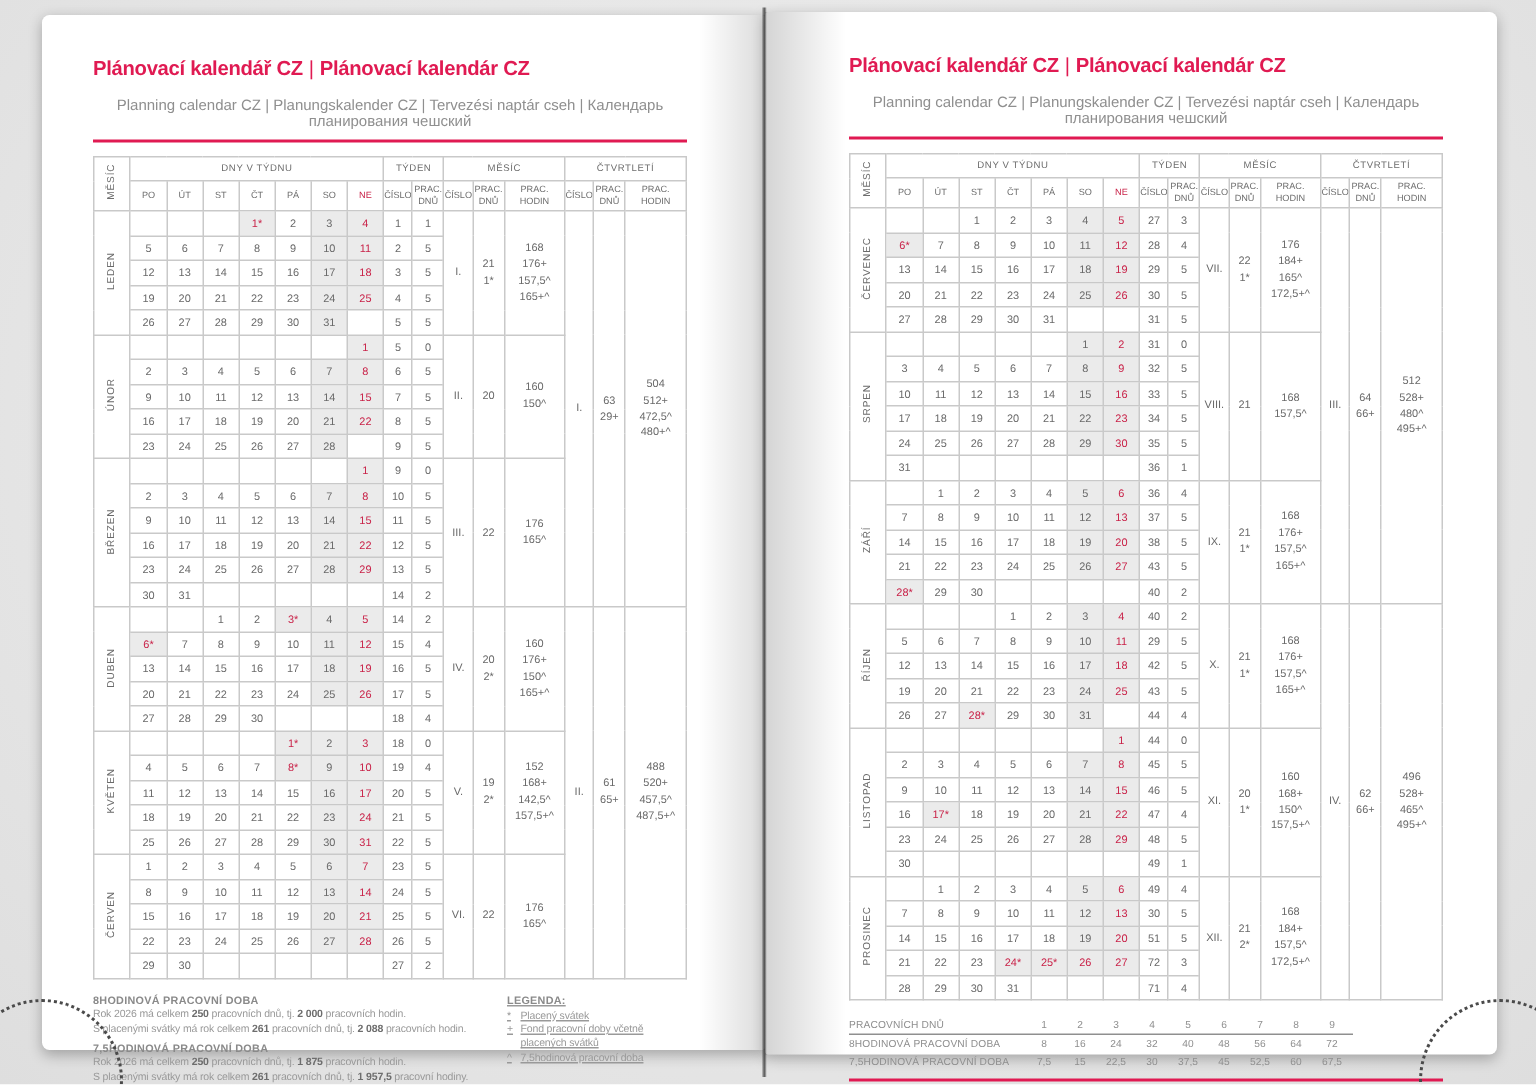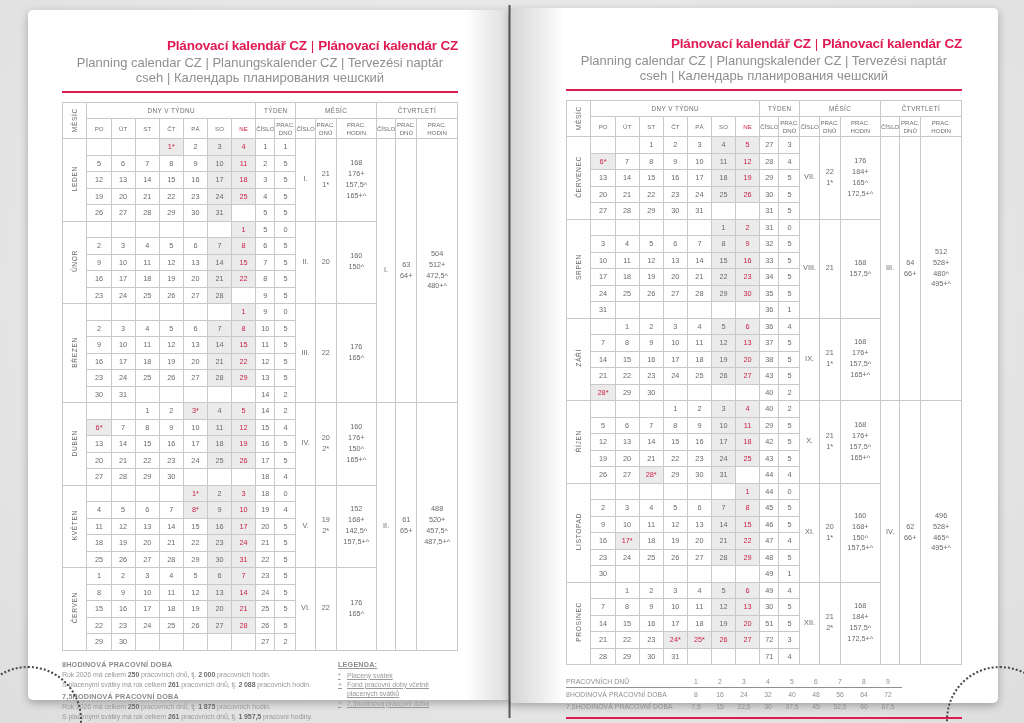--- a/index.html
+++ b/index.html
@@ -12,23 +12,23 @@
   .page-left::after{content:"";position:absolute;top:0;right:0;width:44px;height:100%;
          background:linear-gradient(90deg,rgba(0,0,0,0),rgba(0,0,0,.14));pointer-events:none;}
   .page-right::before{content:"";position:absolute;top:0;left:0;width:54px;height:100%;
          background:linear-gradient(90deg,rgba(0,0,0,.17),rgba(0,0,0,0));pointer-events:none;}
   .spine{position:absolute;left:508px;top:5px;width:3px;height:713px;
          background:linear-gradient(90deg,rgba(40,40,40,.15),rgba(40,40,40,.75) 50%,rgba(40,40,40,.2));}
   .inner{position:absolute;top:0;height:100%;}
   .page-left .inner{left:34px;width:396px;}
   .page-right .inner{left:56px;width:396px;}
 
-  .title{margin-top:28px;text-align:right;font-size:13.5px;font-weight:bold;color:var(--accent,#e01a52);letter-spacing:-0.2px;}
+  .title{margin-top:28px;text-align:left;font-size:13.5px;font-weight:bold;color:var(--accent,#e01a52);letter-spacing:-0.2px;}
   .title .sep{font-weight:normal;padding:0 4px;}
-  .subtitle{margin-top:2px;text-align:center;font-size:13px;color:#8f8f8f;letter-spacing:0;}
+  .subtitle{margin-top:12px;text-align:center;font-size:10px;color:#8f8f8f;letter-spacing:0;}
   .rule{margin-top:6px;height:2px;background:var(--accent,#e01a52);}
 
   table.cal{width:100%;border-collapse:collapse;table-layout:fixed;margin-top:9px;border:1px solid #b0b0b0;}
   table.cal th,table.cal td{border:1px solid #c9c9c9;padding:0;text-align:center;vertical-align:middle;
          color:#6a6a6a;font-weight:normal;overflow:hidden;}
   table.cal thead tr.grp th{height:15px;font-size:6.4px;letter-spacing:.4px;color:#6e6e6e;}
   table.cal thead tr.sub th{height:19px;font-size:6.1px;color:#6e6e6e;}
   table.cal thead th.two{font-size:5.4px;line-height:1.2;white-space:pre-line;}
   table.cal tbody td{height:15.5px;font-size:7.3px;}
   td.gray{background:#ebebeb;}
@@ -135,21 +135,21 @@
                 <td>1</td>
                 <td class="mval" rowspan="5">I.</td>
                 <td class="mval" rowspan="5">21
 1*</td>
                 <td class="mval" rowspan="5">168
 176+
 157,5^
 165+^</td>
                 <td class="mval" rowspan="16">I.</td>
                 <td class="mval" rowspan="16">63
-64+</td>
+29+</td>
                 <td class="mval" rowspan="16">504
 512+
 472,5^
 480+^</td>
               </tr>
               <tr>
                 <td>5</td>
                 <td>6</td>
                 <td>7</td>
                 <td>8</td>

